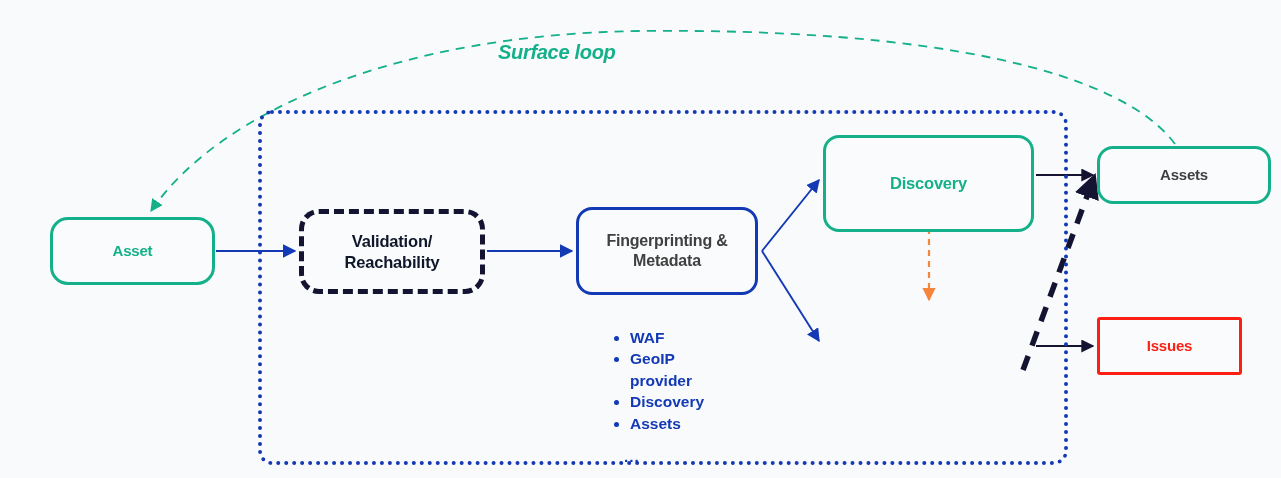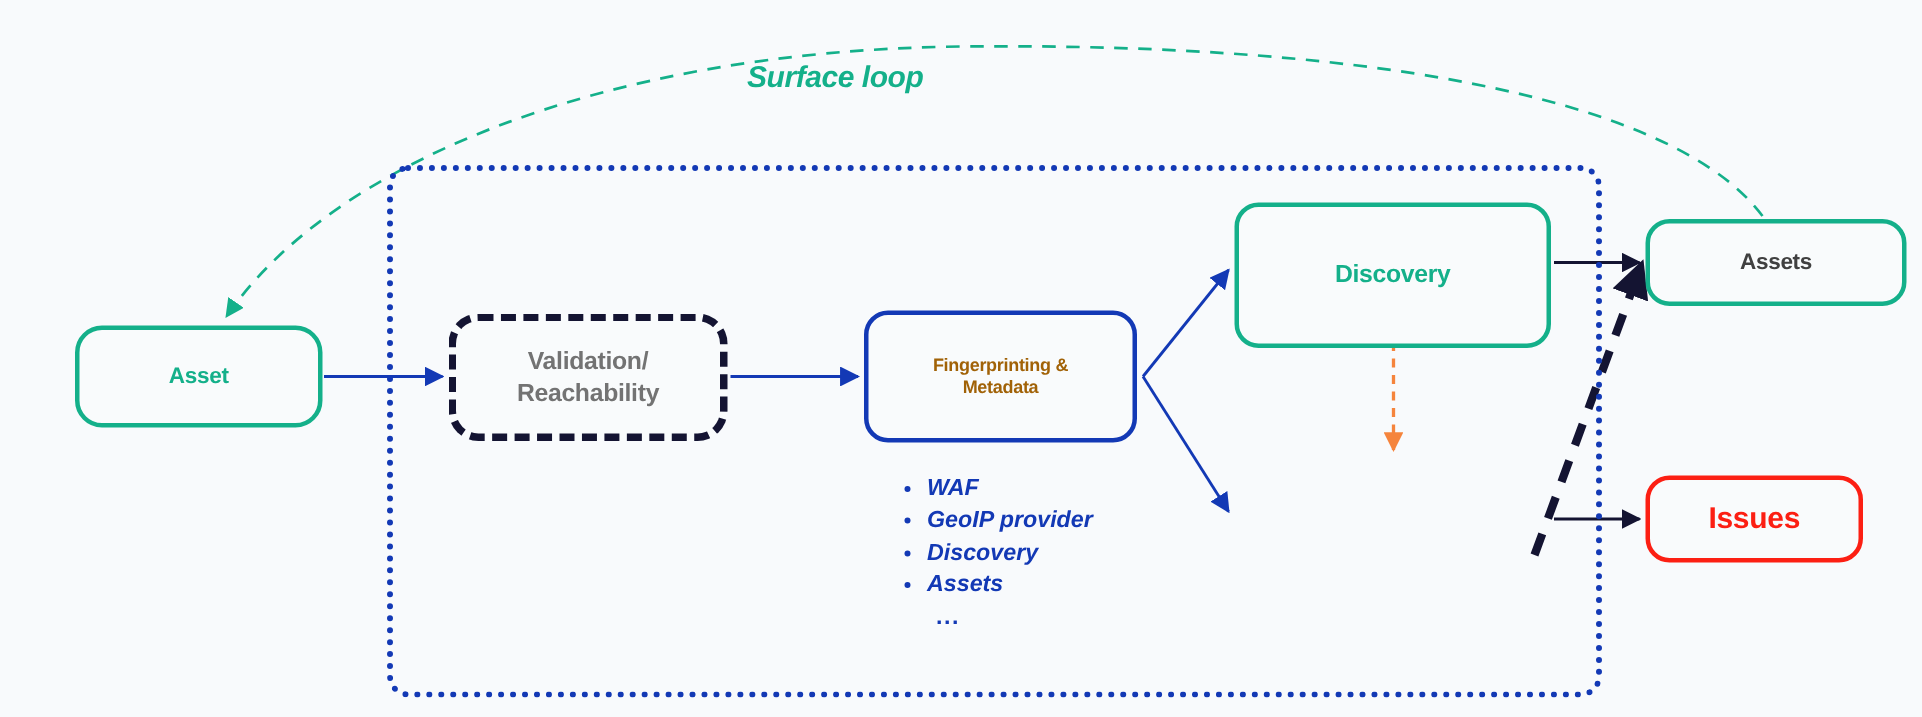--- a/index.html
+++ b/index.html
@@ -53,29 +53,29 @@
   
   #node-asset {
     left: 50px; top: 217px; width: 165px; height: 68px;
     border: 3.5px solid #14b08a;
     color: #14b08a;
     font-size: 15px;
   }
   #node-validation {
     left: 299px; top: 209px; width: 186px; height: 85px;
     border: 5px dashed #141432;
-    color: #737373;
+    color: #0f172a;
     font-size: 16.5px;
     border-radius: 20px;
   }
   #node-fingerprint {
     left: 576px; top: 207px; width: 182px; height: 88px;
     border: 3.5px solid #1339b5;
-    color: #a16207;
-    font-size: 12px;
+    color: #404040;
+    font-size: 16px;
     border-radius: 16px;
   }
   #node-discovery {
     left: 823px; top: 135px; width: 211px; height: 97px;
     border: 3.5px solid #14b08a;
     color: #14b08a;
     font-size: 16.5px;
     border-radius: 16px;
   }
   #node-surface {
@@ -89,40 +89,39 @@
     left: 1097px; top: 146px; width: 174px; height: 58px;
     border: 3.5px solid #14b08a;
     color: #404040;
     font-size: 15px;
     border-radius: 16px;
   }
   #node-issues {
     left: 1097px; top: 317px; width: 145px; height: 58px;
     border: 3.5px solid #fc1f13;
     color: #fc1f13;
-    font-size: 20px;
-    border-radius: 16px;
+    font-size: 15px;
+    border-radius: 3px;
   }
 
   
   #metadata-list {
     position: absolute;
     left: 600px;
     top: 315px;
     width: 150px;
     color: #1339b5;
     font-size: 15.5px;
     font-weight: bold;
     line-height: 1.38;
   }
   #metadata-list ul {
-    margin: 0;
+    margin: 12px;
     padding: 0 0 0 18px;
     list-style: disc;
-    font-style: italic;
   }
   #metadata-list li { margin: 0; padding: 0; }
   #metadata-ellipsis {
     margin-left: 24px;
     letter-spacing: 1px;
   }
 
   
   #feedback-label {
     position: absolute;

